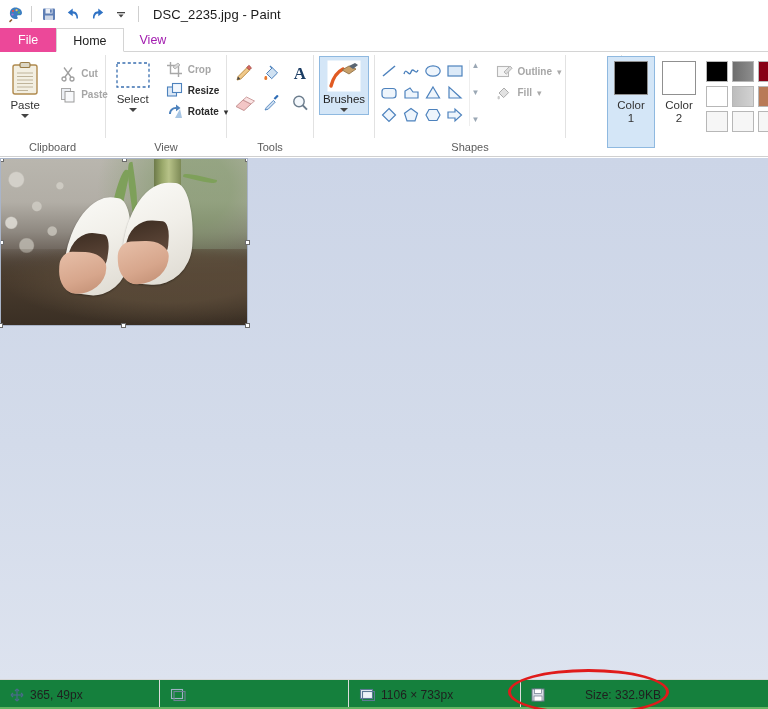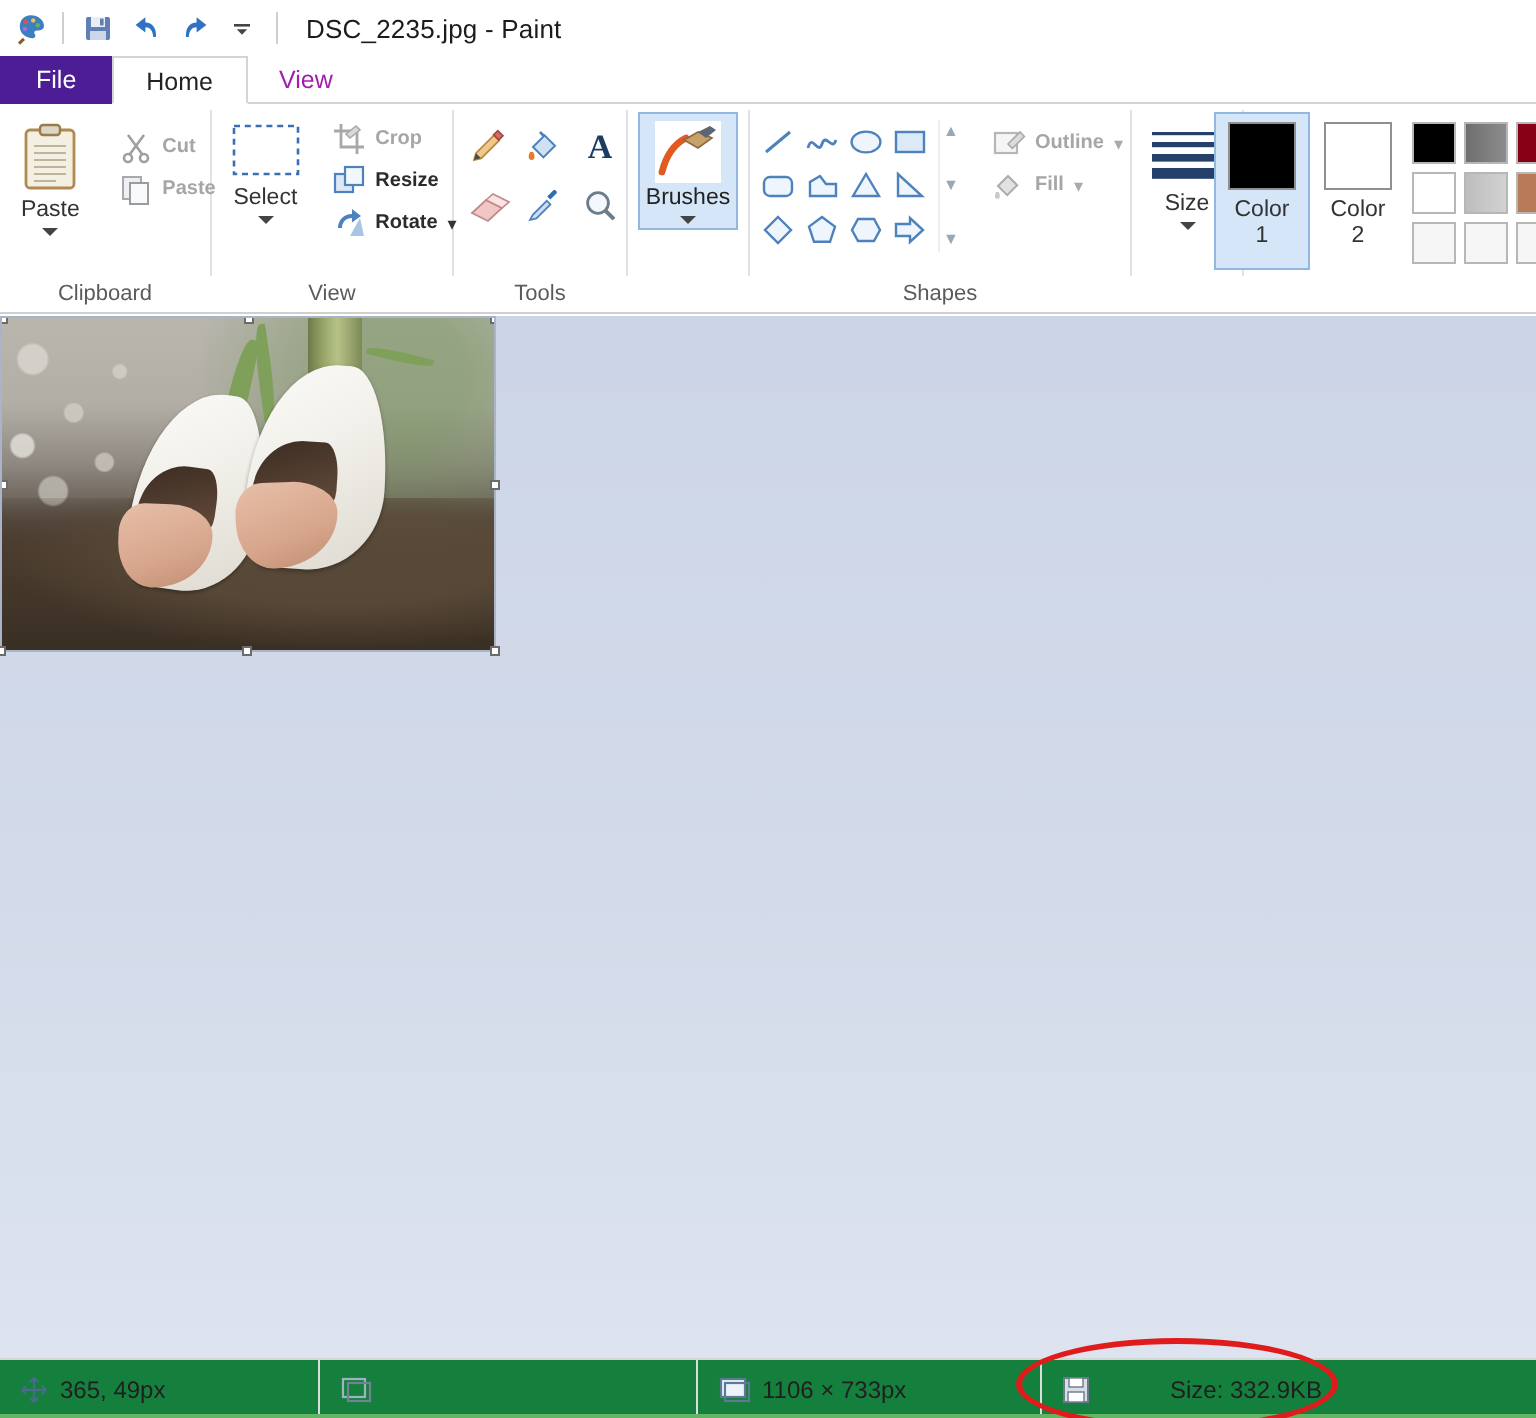--- a/index.html
+++ b/index.html
@@ -22,21 +22,21 @@
   .tb-btn{width:24px;height:22px;display:flex;align-items:center;justify-content:center;cursor:default;}
   .tb-title{margin-left:9px;font-size:13px;color:#1b1b1b;letter-spacing:0.1px;}
 
   
   .tabstrip{height:24px;background:#fff;display:flex;align-items:flex-end;position:relative;}
   .tabstrip:after{content:"";position:absolute;left:0;right:0;bottom:0;height:1px;background:#d4d4d4;}
   .tab{
     height:24px;line-height:24px;padding:0 16px;font-size:12.5px;color:#a21caf;
     box-sizing:border-box;position:relative;z-index:2;
   }
-  .tab.file{background:#4c1d95;color:#fff;padding:0 18px;}
+  .tab.file{background:#ec4899;color:#fff;padding:0 18px;}
   .tab.active{background:#fff;border:1px solid #d4d4d4;border-bottom:1px solid #fff;color:#222;}
 
   
   .ribbon{
     height:105px;background:#fff;border-bottom:1px solid #d0d0d0;
     display:flex;align-items:stretch;position:relative;box-sizing:border-box;
   }
   .group{position:relative;display:flex;flex-direction:column;align-items:center;
          padding:0;box-sizing:border-box;height:105px;}
   .group-body{flex:1;display:flex;align-items:flex-start;padding-top:5px;}
@@ -73,21 +73,21 @@
   .shape-scroll{width:13px;height:66px;margin-left:3px;margin-top:3px;border-left:1px solid #eee;
                 display:flex;flex-direction:column;align-items:center;justify-content:space-between;padding:2px 0;box-sizing:border-box;}
   .sc-arrow{font-size:8px;color:#9aa7b4;line-height:8px;}
 
   
   .swatchgrid{display:grid;grid-template-columns:repeat(3,24px);grid-auto-rows:23px;
               gap:2px;margin-top:5px;margin-left:3px;}
   .sw{width:22px;height:21px;border:1px solid #b7b7b7;box-sizing:border-box;}
   .colorbox{width:34px;height:34px;border:1px solid #909090;box-sizing:border-box;}
   .colorbtn{width:48px;border:1px solid transparent;display:flex;flex-direction:column;
-            align-items:center;padding-top:4px;box-sizing:border-box;height:79px;}
+            align-items:center;padding-top:4px;box-sizing:border-box;height:92px;}
   .colorbtn.sel{border:1px solid #8fb9e0;background:#d4e6f7;}
   .colorbtn .lbl{font-size:11.5px;color:#333;line-height:13px;text-align:center;margin-top:4px;}
 
   
   .workspace{
     position:absolute;left:0;top:158px;width:768px;height:521px;
     background:linear-gradient(180deg,#ccd5e7 0%,#d3dbea 55%,#dde3ef 100%);
     overflow:hidden;
   }
   .canvas{
@@ -431,32 +431,20 @@
             <span class="lbl">Fill</span>
             <span style="font-size:9px;color:#aaa;">▾</span>
           </div>
         </div>
       </div>
       <div class="group-label">Shapes</div>
     </div>
     <div class="group-div"></div>
 
     <div class="group" style="width:55px;">
-      <div class="group-body" style="justify-content:center;padding-top:8px;">
-        <div class="bigbtn">
-          <svg width="40" height="30" viewBox="0 0 40 30">
-            <rect x="2" y="2" width="36" height="1.6" fill="#24406b"></rect>
-            <rect x="2" y="7" width="36" height="2.6" fill="#24406b"></rect>
-            <rect x="2" y="13" width="36" height="3.8" fill="#24406b"></rect>
-            <rect x="2" y="20" width="36" height="5.4" fill="#24406b"></rect>
-          </svg>
-          <div class="lbl">Size</div>
-          <div class="caret"></div>
-        </div>
-      </div>
       <div class="group-label"></div>
     </div>
     <div class="group-div"></div>
 
     <div class="group" style="width:145px;">
       <div class="group-body" style="padding-top:4px;">
         <div class="colorbtn sel">
           <div class="colorbox" style="background:#000;"></div>
           <div class="lbl">
             <span>Color</span><br>

